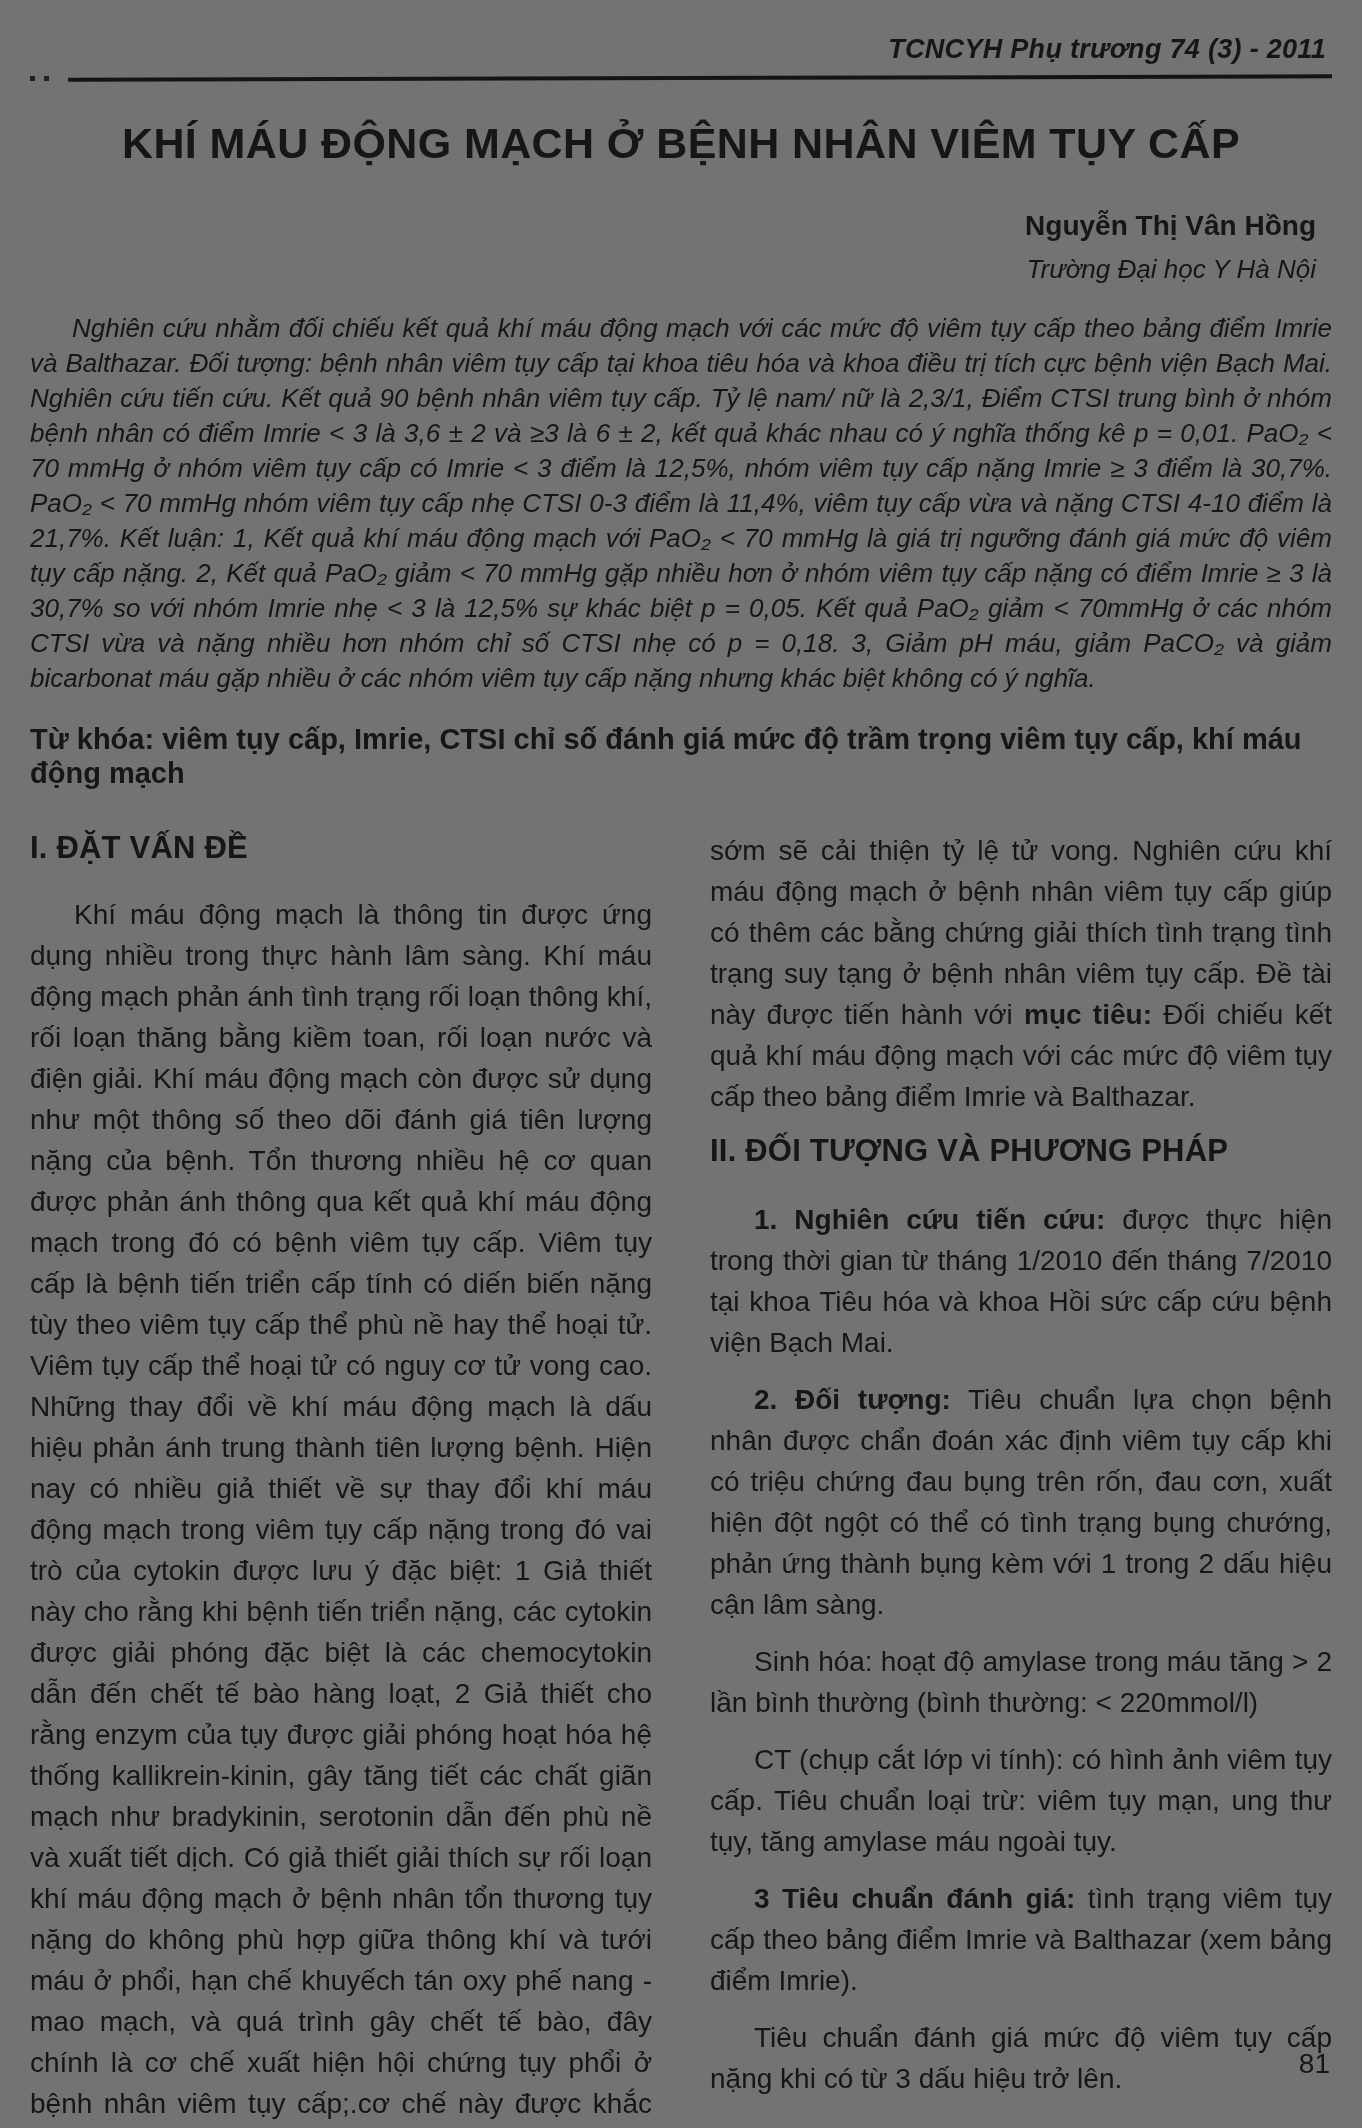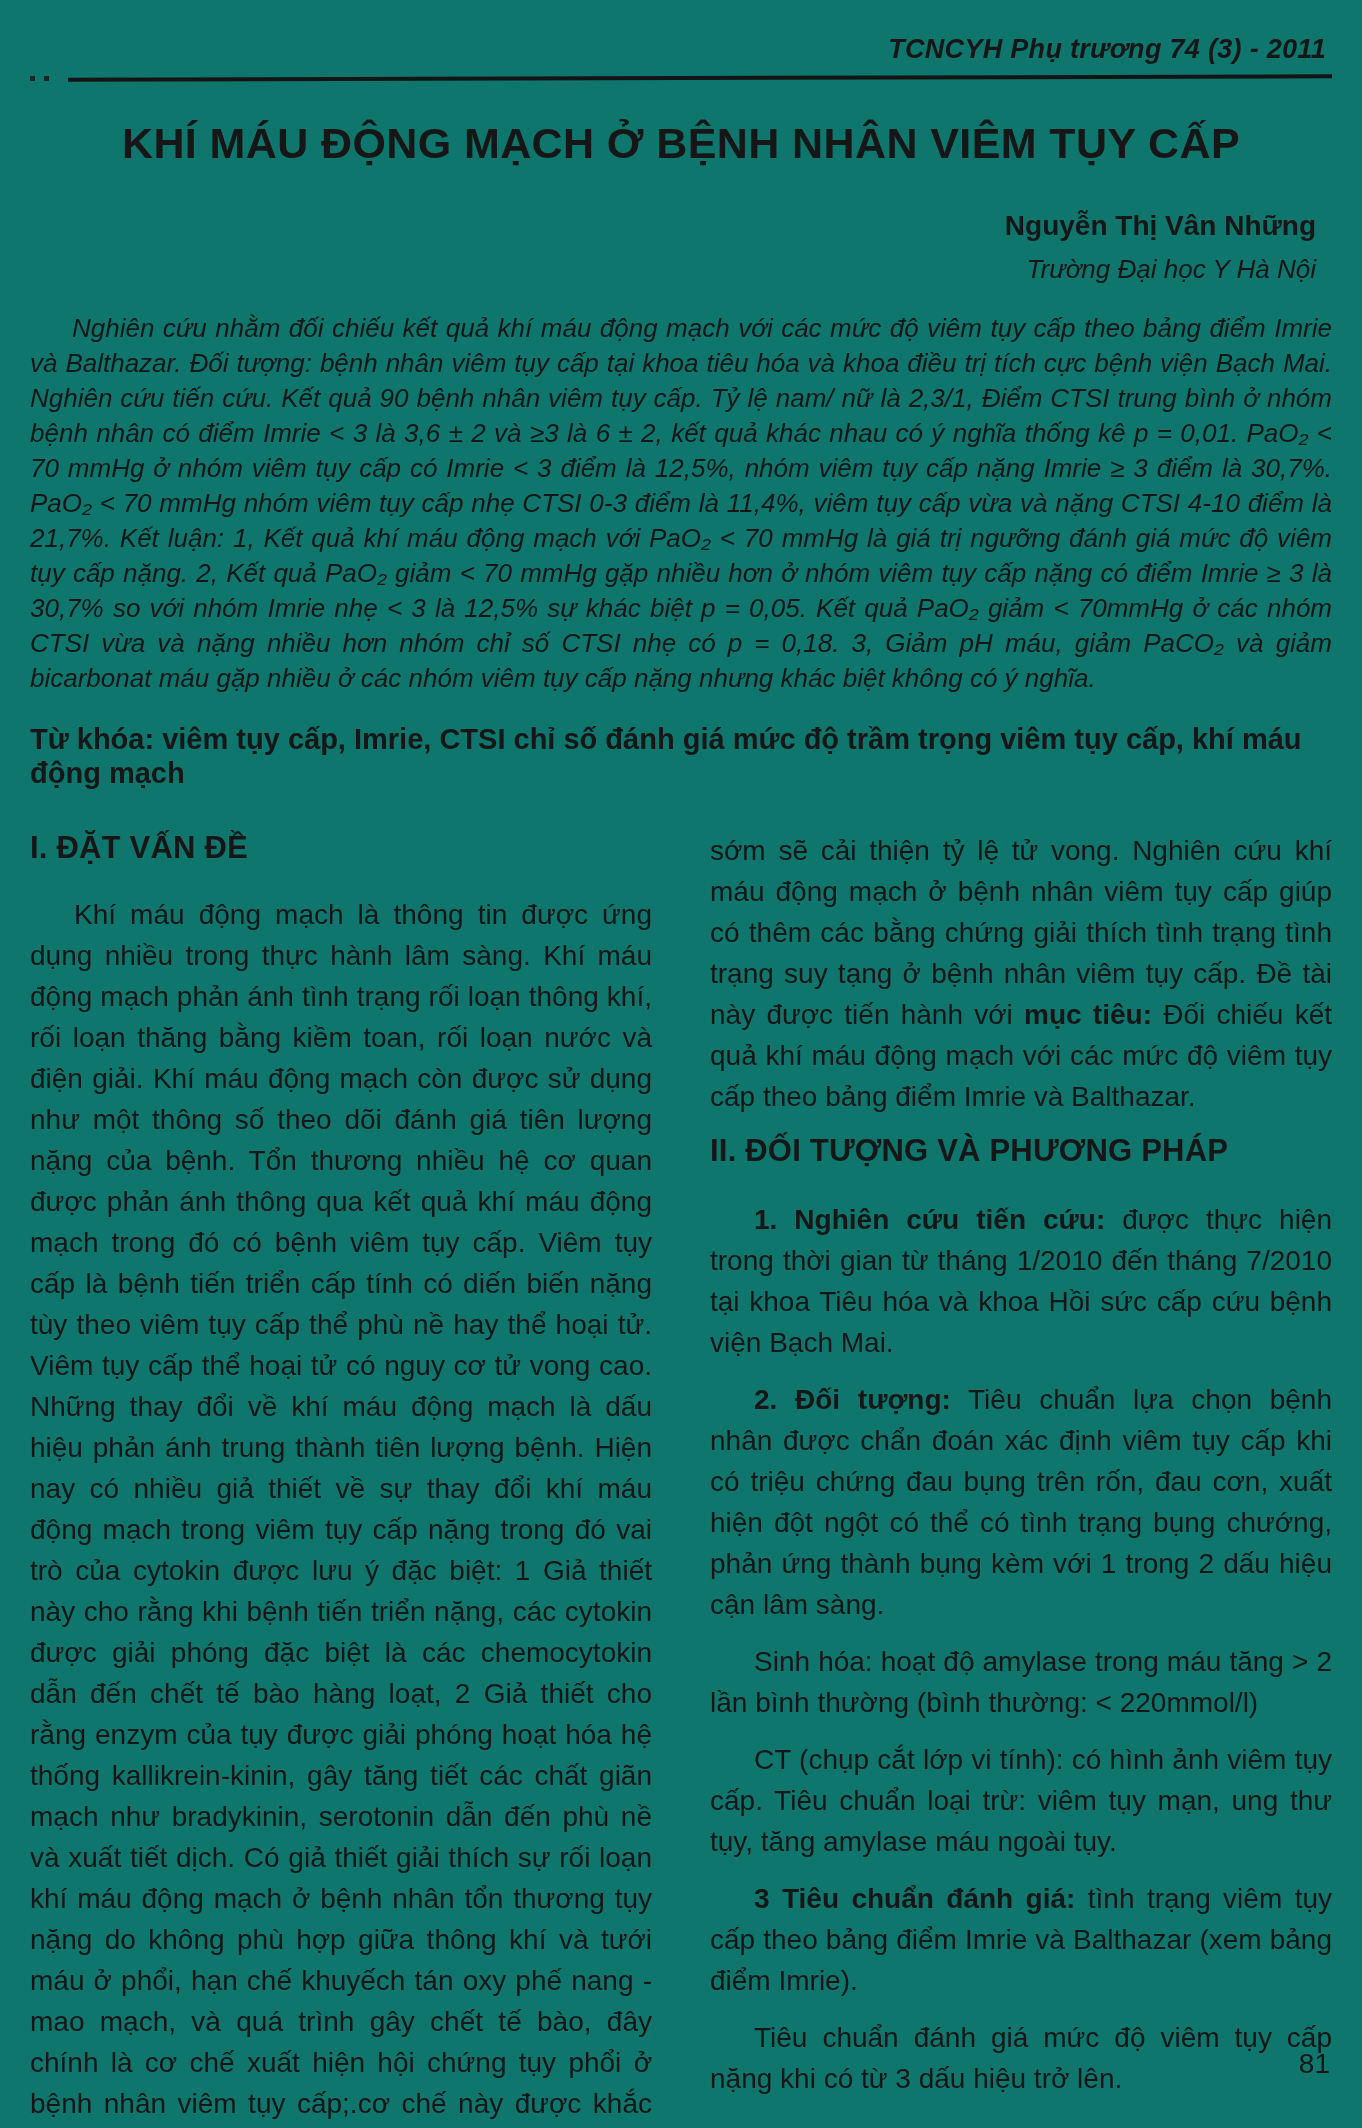--- a/index.html
+++ b/index.html
@@ -5,21 +5,21 @@
   html, body {
     margin: 0;
     padding: 0;
     background: #e8e8e8;
   }
   .page {
     position: relative;
     width: 1362px;
     height: 2128px;
     margin: 0 auto;
-    background: #0f766e;
+    background: #737373;
     color: #161616;
     font-family: "Liberation Sans", "DejaVu Sans", sans-serif;
     box-sizing: border-box;
     padding: 34px 30px 0 30px;
     overflow: hidden;
   }
 
   .journal-header {
     text-align: right;
     font-style: italic;
@@ -137,21 +137,21 @@
 
   <div class="rule-row">
     <span class="rule-dot"></span>
     <span class="rule-dot"></span>
     <span class="rule-line"></span>
   </div>
 
   <h1 class="paper-title" style="margin:38px 0 0 0;">KHÍ MÁU ĐỘNG MẠCH Ở BỆNH NHÂN VIÊM TỤY CẤP</h1>
 
   <div class="author-block">
-    <div class="author-name">Nguyễn Thị Vân Những</div>
+    <div class="author-name">Nguyễn Thị Vân Hồng</div>
     <div class="author-affiliation">Trường Đại học Y Hà Nội</div>
   </div>
 
   <p class="abstract">Nghiên cứu nhằm đối chiếu kết quả khí máu động mạch với các mức độ viêm tụy cấp theo bảng điểm Imrie và Balthazar. Đối tượng:  bệnh nhân viêm tụy cấp tại khoa tiêu hóa và khoa điều trị tích cực bệnh viện Bạch Mai. Nghiên cứu tiến cứu. Kết quả 90 bệnh nhân viêm tụy cấp. Tỷ lệ nam/ nữ là 2,3/1, Điểm CTSI trung bình ở nhóm bệnh nhân có điểm Imrie &lt; 3 là 3,6  ± 2 và ≥3 là 6 ± 2, kết quả khác nhau có ý nghĩa thống kê p = 0,01. PaO₂ &lt; 70 mmHg ở nhóm viêm tụy cấp có Imrie &lt; 3 điểm là 12,5%, nhóm viêm tụy cấp nặng Imrie ≥ 3 điểm là 30,7%. PaO₂ &lt; 70 mmHg nhóm viêm tụy cấp nhẹ CTSI 0-3 điểm là 11,4%, viêm tụy cấp vừa và nặng CTSI 4-10 điểm là 21,7%. Kết luận: 1, Kết quả khí máu động mạch với PaO₂ &lt; 70 mmHg là giá trị ngưỡng đánh giá mức độ viêm tụy cấp nặng. 2, Kết quả PaO₂ giảm  &lt; 70 mmHg gặp nhiều hơn ở nhóm viêm tụy cấp nặng có điểm Imrie ≥ 3 là 30,7% so với nhóm Imrie nhẹ &lt; 3 là 12,5% sự khác biệt p = 0,05. Kết quả PaO₂ giảm &lt; 70mmHg ở các nhóm CTSI vừa và nặng nhiều hơn nhóm chỉ số CTSI nhẹ có p = 0,18. 3, Giảm pH máu, giảm PaCO₂ và giảm bicarbonat máu gặp nhiều ở các nhóm viêm tụy cấp nặng nhưng khác biệt không có ý nghĩa.</p>
 
   <p class="keywords">Từ khóa: viêm tụy cấp, Imrie, CTSI chỉ số đánh giá mức độ trầm trọng viêm tụy cấp, khí máu động mạch</p>
 
   <div class="columns">
 
     <div class="col-left">

